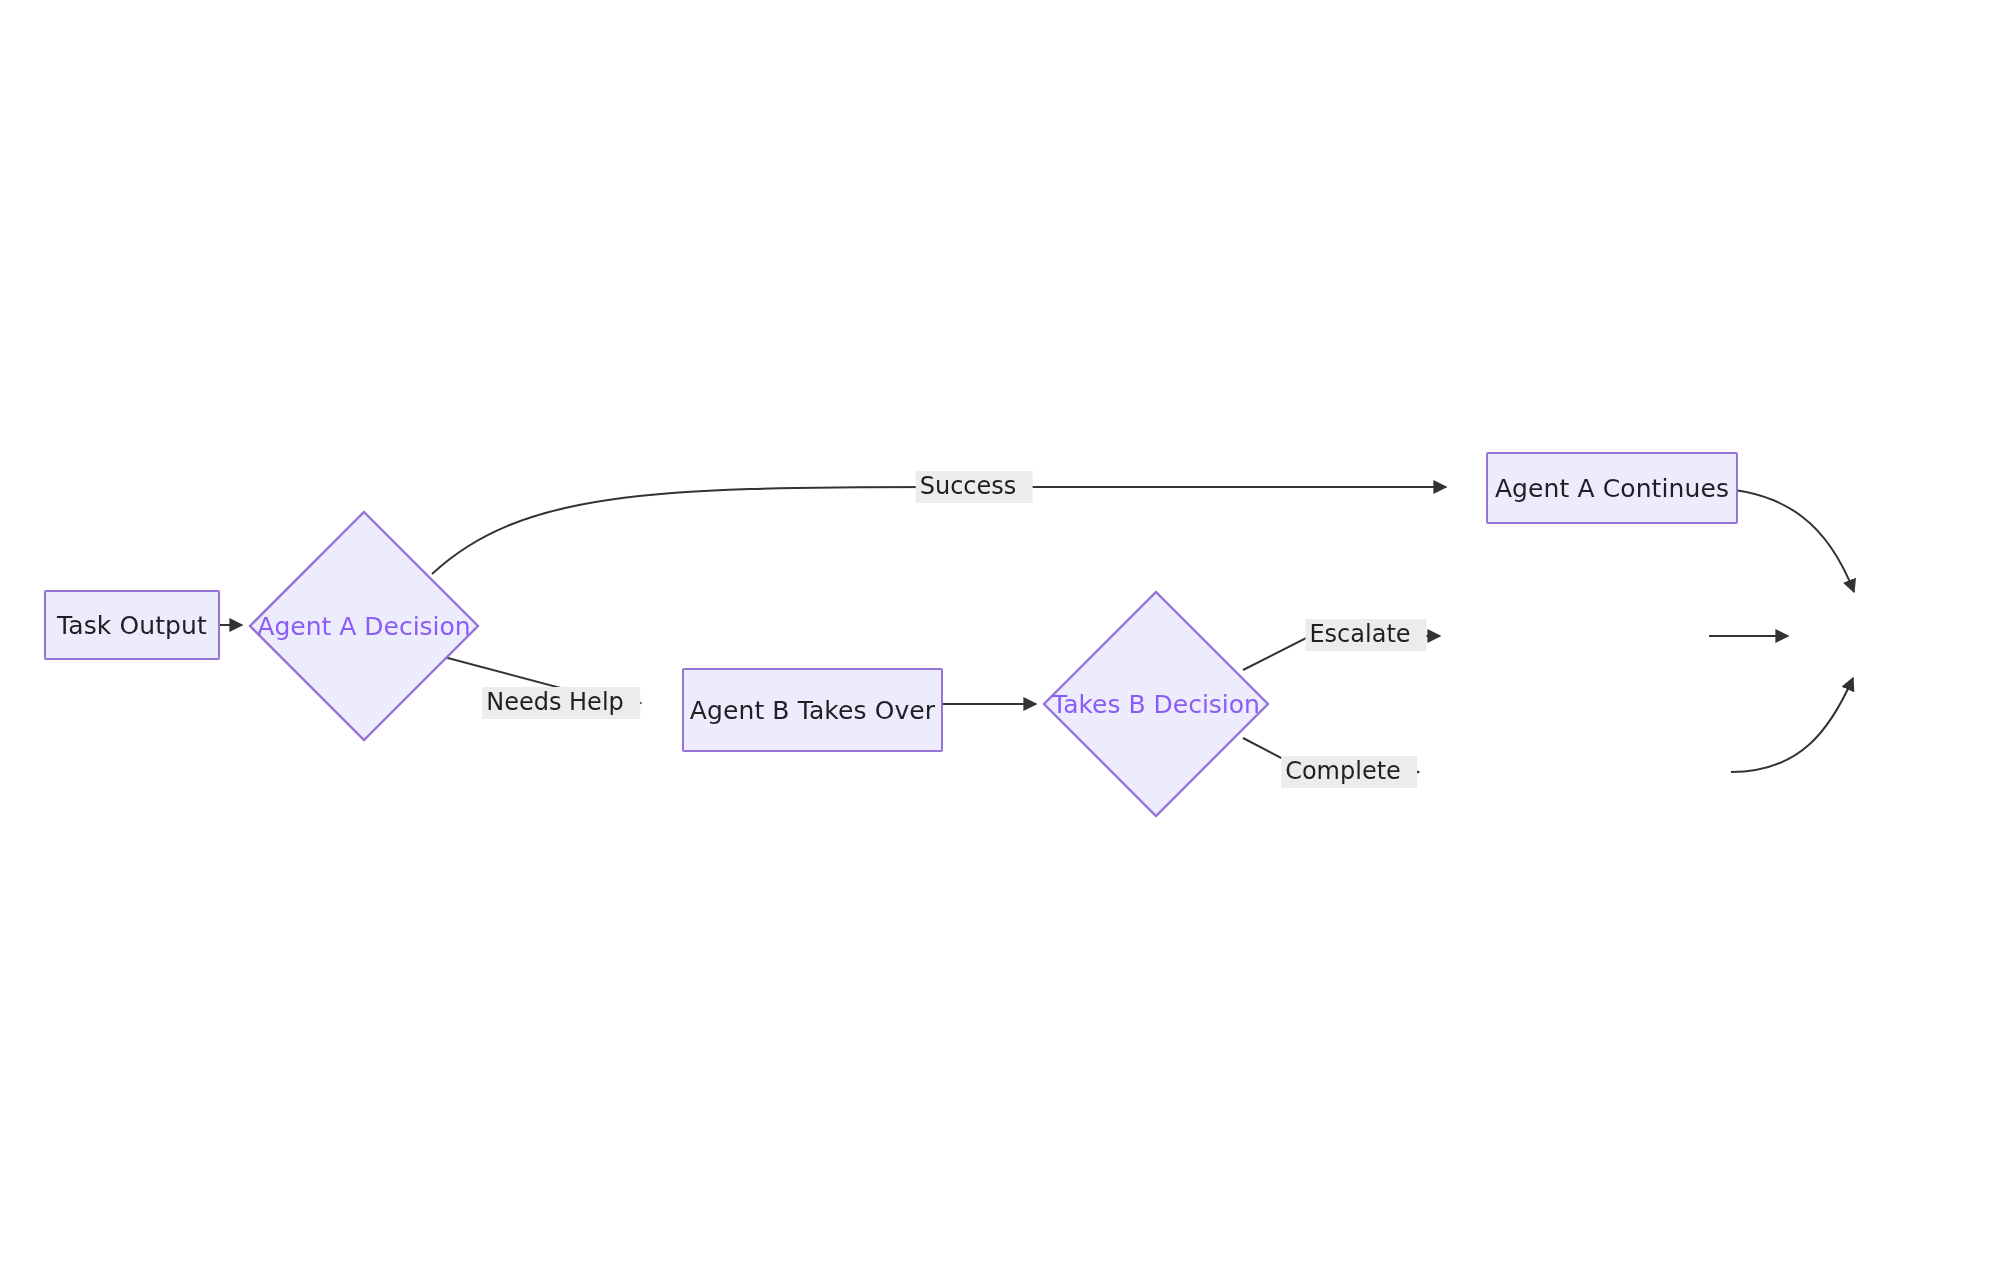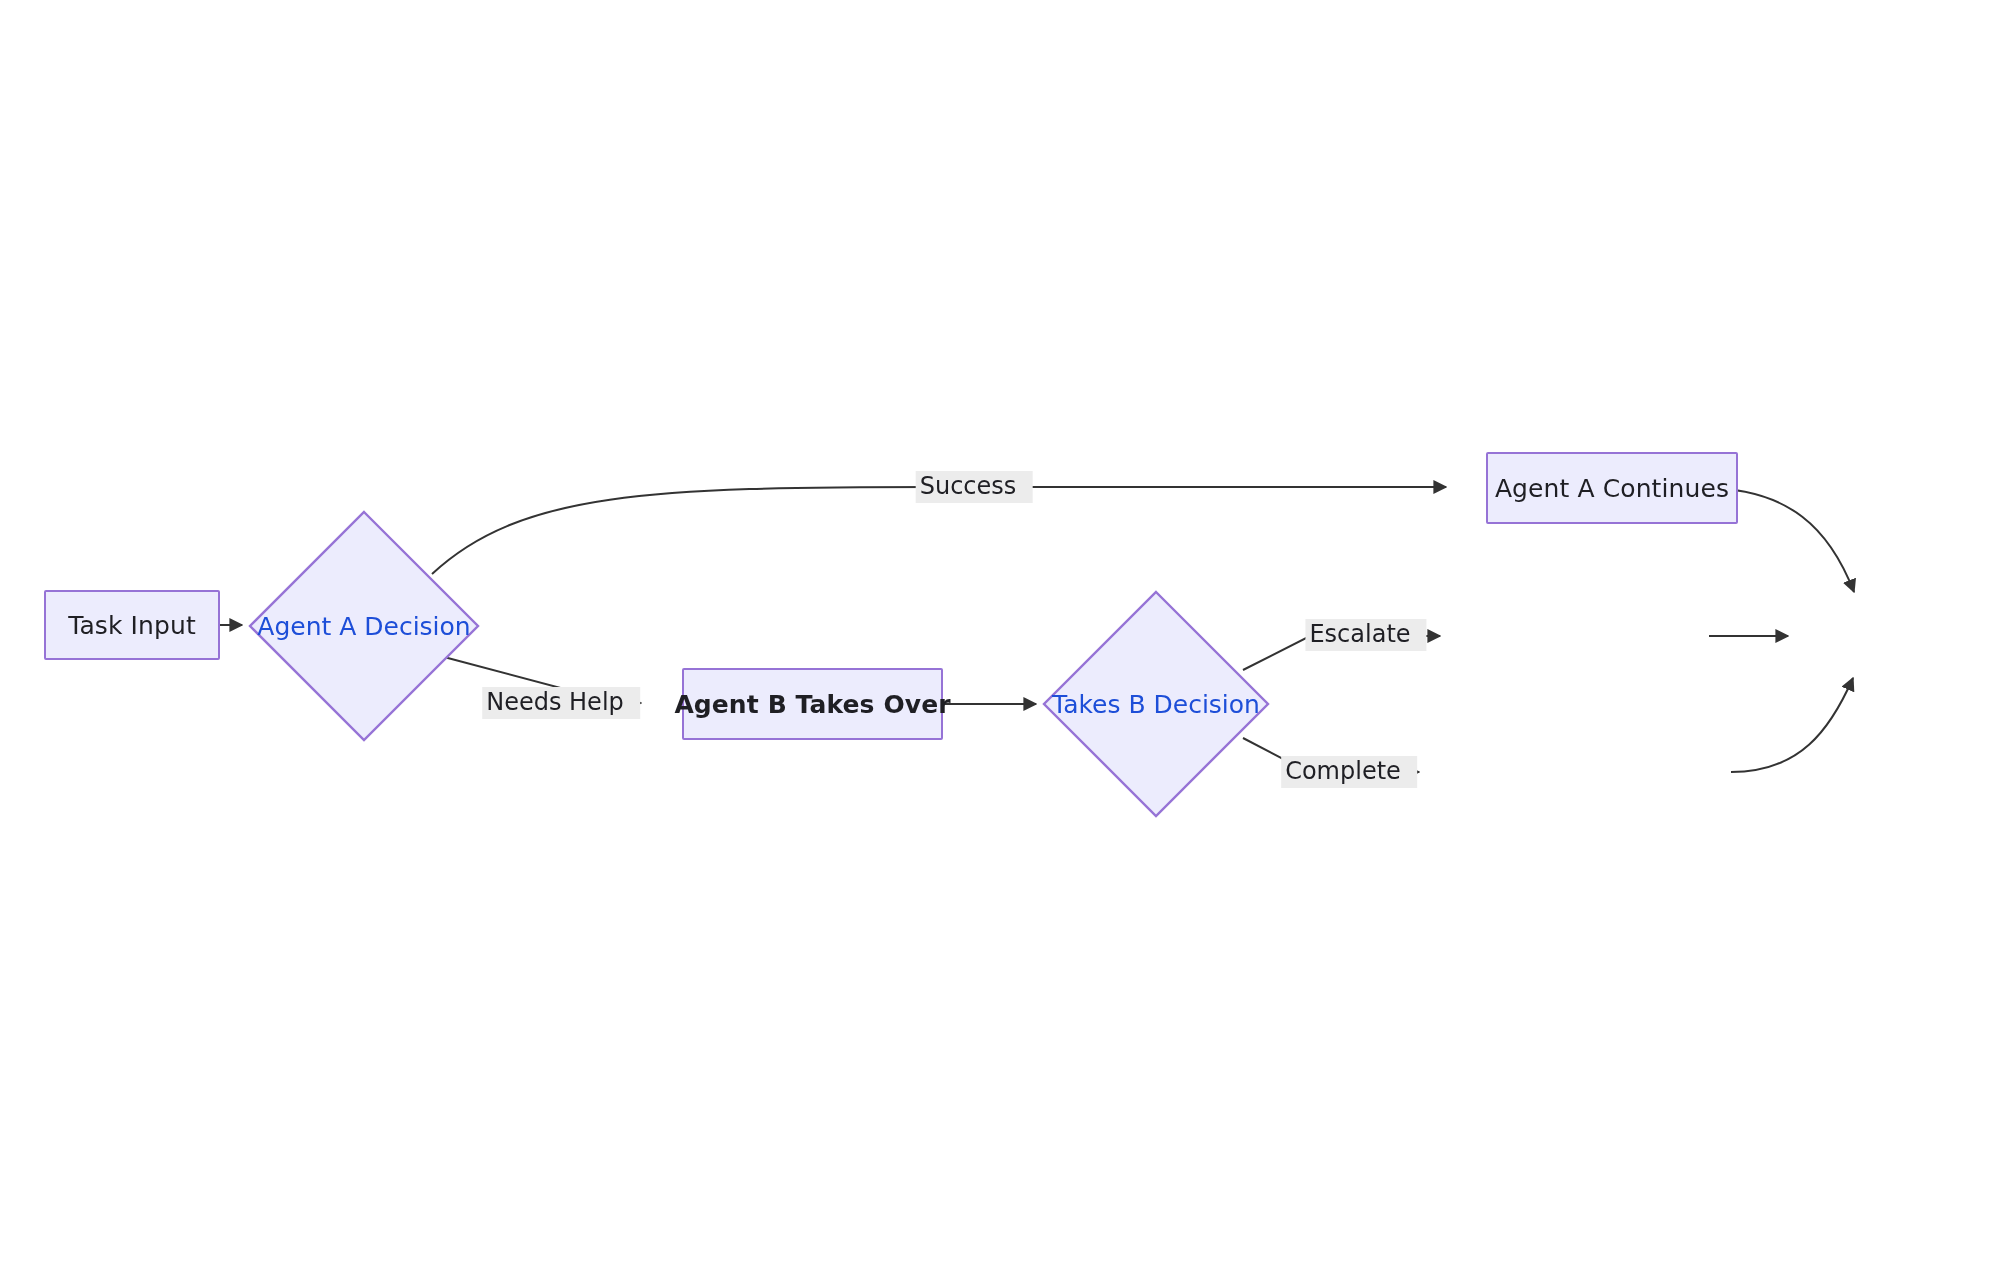--- a/index.html
+++ b/index.html
@@ -58,21 +58,21 @@
   }
   .node-diamond .diamond-shape {
     position: absolute;
     left: 0; top: 0;
     width: 100%;
     height: 100%;
   }
   .node-diamond .node-label {
     position: relative;
     z-index: 2;
-    color: #1d4ed8;
+    color: #8b5cf6;
     font-size: 25px;
     line-height: 1;
     white-space: nowrap;
   }
   .edge-label {
     position: absolute;
     background: #ececec;
     color: #1f1f24;
     font-size: 24px;
     line-height: 1;
@@ -107,35 +107,35 @@
     <path class="edge-path" d="M 1243 738 L 1308 772 L 1419 772" marker-end="url(#arrow)"></path>
 
     <path class="edge-path" d="M 1704 488 C 1790 488 1830 530 1854 592" marker-end="url(#arrow)"></path>
 
     <path class="edge-path" d="M 1709 636 L 1788 636" marker-end="url(#arrow)"></path>
 
     <path class="edge-path" d="M 1731 772 C 1800 772 1830 730 1853 678" marker-end="url(#arrow)"></path>
   </svg>
 
   <div class="node node-rect" style="left:10px; top:590px; width:176px; height:70px;">
-    <span class="node-label">Task Input</span>
+    <span class="node-label">Task Output</span>
   </div>
 
   <div class="node node-diamond" style="left:248px; top:510px; width:232px; height:232px;">
     <svg class="diamond-shape" viewBox="0 0 232 232" preserveAspectRatio="none">
       <polygon points="116,2 230,116 116,230 2,116" fill="#ececfd" stroke="#9673d6" stroke-width="2.4"></polygon>
     </svg>
     <span class="node-label">Agent A Decision</span>
   </div>
 
   <div class="node node-rect" style="left:1452px; top:452px; width:252px; height:72px;">
     <span class="node-label">Agent A Continues</span>
   </div>
 
-  <div class="node node-rect" style="left:648px; top:668px; width:261px; height:72px;font-weight:bold;">
+  <div class="node node-rect" style="left:648px; top:668px; width:261px; height:84px;">
     <span class="node-label">Agent B Takes Over</span>
   </div>
 
   <div class="node node-diamond" style="left:1042px; top:590px; width:228px; height:228px;">
     <svg class="diamond-shape" viewBox="0 0 228 228" preserveAspectRatio="none">
       <polygon points="114,2 226,114 114,226 2,114" fill="#ececfd" stroke="#9673d6" stroke-width="2.4"></polygon>
     </svg>
     <span class="node-label">Takes B Decision</span>
   </div>
 

